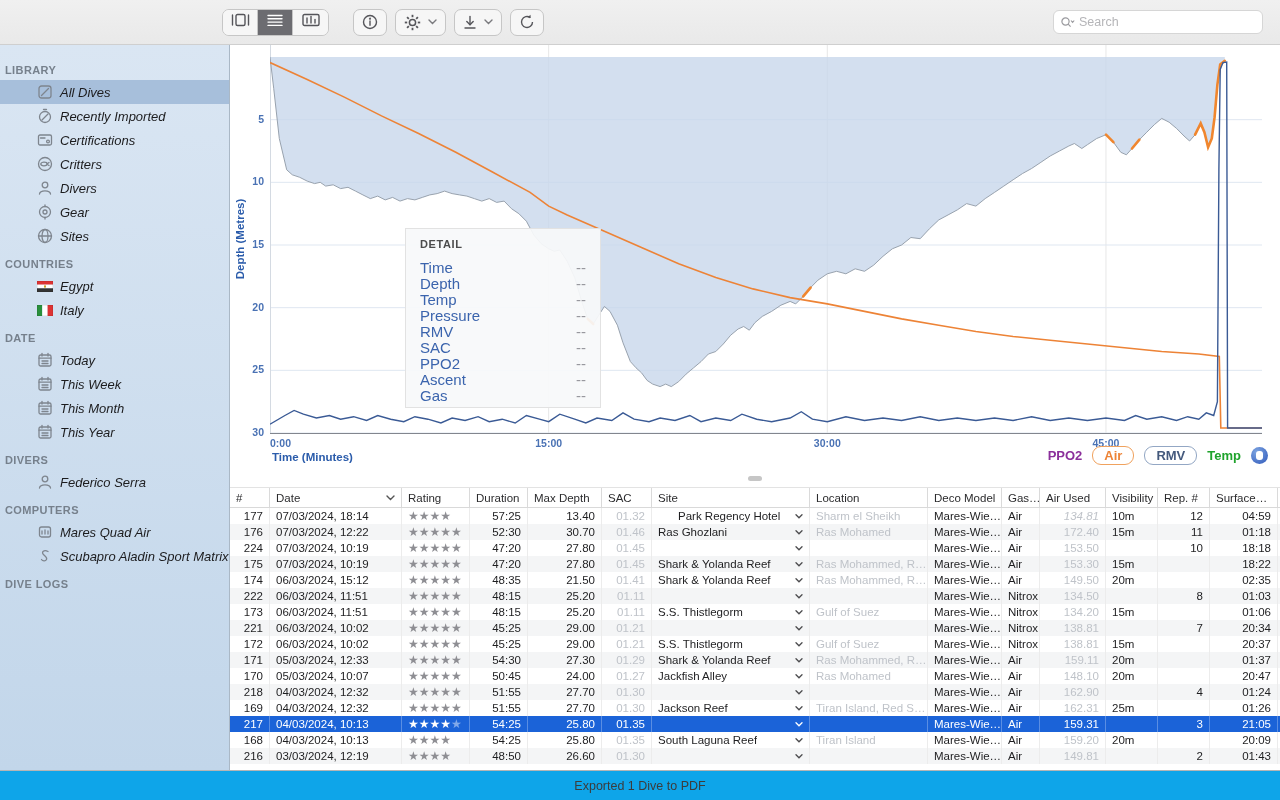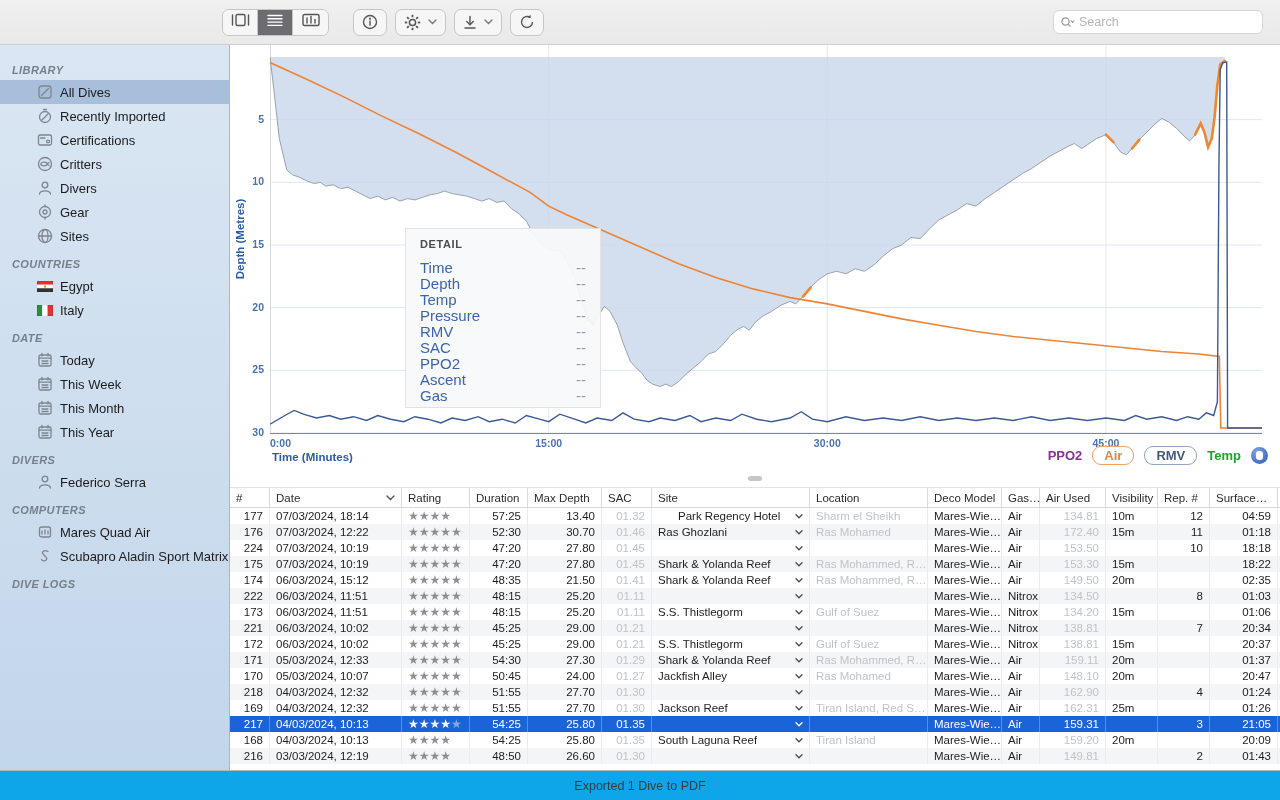--- a/index.html
+++ b/index.html
@@ -26,28 +26,28 @@
             border:1px solid #d6d6d6; border-radius:6px; display:flex; align-items:center;
             padding:0 6px; gap:4px; }
   .search input { border:none; outline:none; flex:1; font-size:12.5px; color:#333;
                   font-family:"Liberation Sans", sans-serif; background:transparent; }
   .search input::placeholder { color:#b5b5b8; }
 
   
   .sidebar { position:absolute; left:0; top:45px; width:230px; height:725px;
              background:linear-gradient(#dae6f3,#c2d6ea); border-right:1px solid #aab8c6;
              padding-top:9px; overflow:hidden; }
-  .sb-header { padding:10px 0 4px 12px; font-size:11px; font-weight:bold; color:#76808c;
-               letter-spacing:.4px;font-style:italic; }
+  .sb-header { padding:10px 0 4px 5px; font-size:11px; font-weight:bold; color:#76808c;
+               letter-spacing:.4px; }
   .sb-item { height:24px; display:flex; align-items:center; padding-left:36px; gap:6px;
              font-size:13px; color:#1c1c1e; }
   .sb-item.selected { background:#a7bfdb; }
   .sb-icon { width:18px; height:16px; display:flex; align-items:center; justify-content:center;
              color:#7e858e; flex:none; }
-  .sb-label { white-space:nowrap; }
+  .sb-label { white-space:nowrap;font-style:italic; }
 
   
   .content { position:absolute; left:230px; top:45px; width:1050px; height:725px; background:#fff; }
   .chart-section { position:relative; width:1050px; height:425px; background:#fff; }
   .plot { position:absolute; left:40px; top:0; }
   .ytick { position:absolute; width:34px; text-align:right; font-size:10.5px; font-weight:bold;
            color:#4a72b4; }
   .xtick { position:absolute; top:392px; font-size:10.5px; font-weight:bold; color:#4a72b4; }
   .axis-title { position:absolute; font-size:11.5px; font-weight:bold; color:#2b5cab; }
   .y-title { left:10px; top:194px; transform:translate(-50%,-50%) rotate(-90deg); white-space:nowrap; }
@@ -540,21 +540,21 @@
               <span style="overflow: hidden; text-overflow: ellipsis; padding-left: 20px;">Park Regency Hotel</span>
               <span class="site-chev">
                 <svg width="8" height="5" viewBox="0 0 8 5" fill="none" stroke="currentColor" stroke-width="1.3" stroke-linecap="round">
                   <path d="M1 0.8 L4 3.8 L7 0.8"></path>
                 </svg>
               </span>
             </div>
             <div class="td muted" style="width: 118px;">Sharm el Sheikh</div>
             <div class="td" style="width: 74px;">Mares-Wie…</div>
             <div class="td" style="width: 38px;">Air</div>
-            <div class="td r muted" style="width: 66px;">134.81</div>
+            <div class="td r muted" style="width: 66px; font-style: italic;">134.81</div>
             <div class="td" style="width: 52px;">10m</div>
             <div class="td r" style="width: 52px;">12</div>
             <div class="td r" style="width: 68px;">04:59</div>
           </div>
           <div class="tr alt">
             <div class="td r" style="width: 40px;">176</div>
             <div class="td" style="width: 132px;">07/03/2024, 12:22</div>
             <div class="td" style="width: 68px;">
               <span class="stars">★★★★★</span>
             </div>

